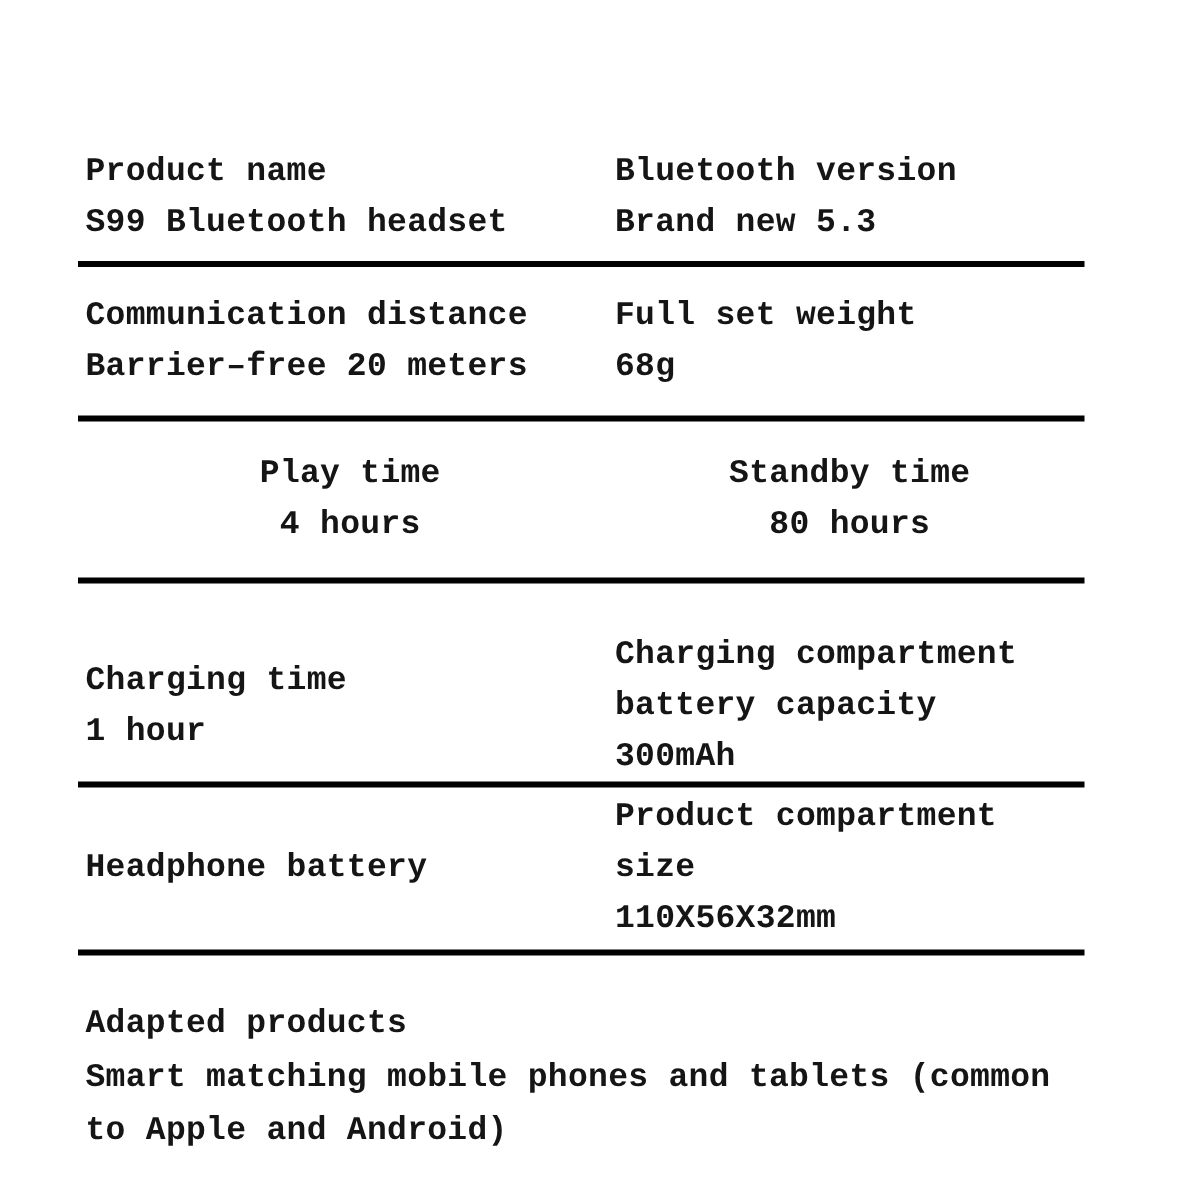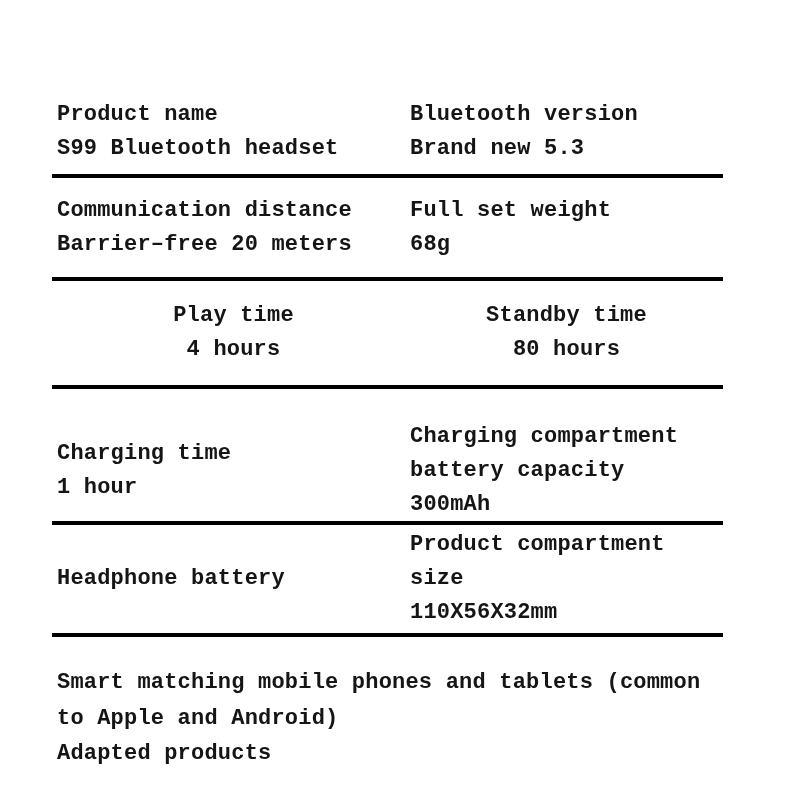--- a/index.html
+++ b/index.html
@@ -123,18 +123,18 @@
         <div>Headphone battery</div>
       </div>
       <div class="cell right">
         <div>Product compartment size</div>
         <div>110X56X32mm</div>
       </div>
     </div>
     <div class="rule"></div>
 
     <div class="footer">
+      <div>Adapted products</div>
       <div>Smart matching mobile phones and tablets (common to Apple and Android)</div>
-      <div>Adapted products</div>
     </div>
 
   </div>
 </div>
 
 </body></html>

